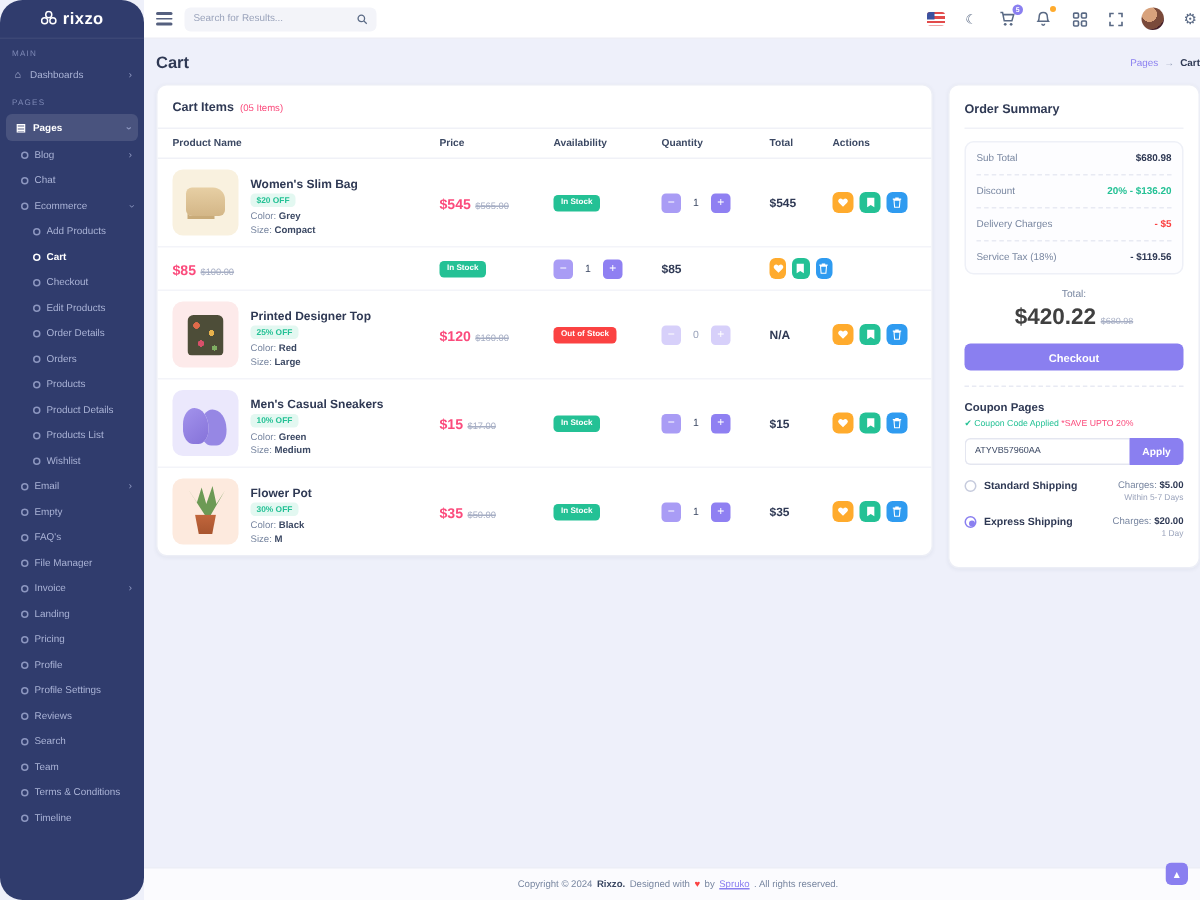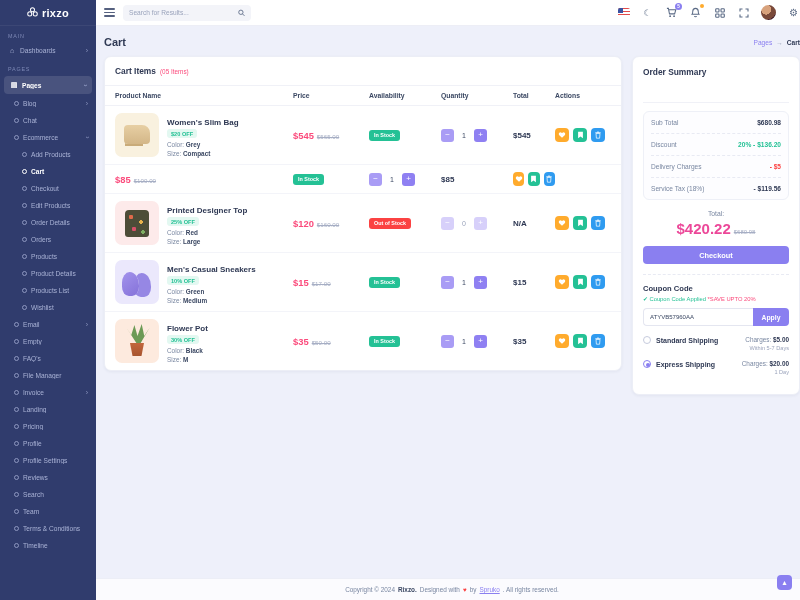--- a/index.html
+++ b/index.html
@@ -1,21 +1,21 @@
 <!DOCTYPE html>
 <html><head>
 <meta charset="utf-8">
 <style>
   * { margin:0; padding:0; box-sizing:border-box; }
   html,body { width:800px; height:600px; overflow:hidden; }
   body { font-family:"Liberation Sans", sans-serif; background:#eef0fa; color:#323b5e; }
   .app { display:flex; width:800px; height:600px; }
 
   
-  .sidebar { width:96px; min-width:96px; background:#303c6d; height:600px; overflow:hidden; }
+  .sidebar { width:96px; min-width:96px; background:#303c6d; height:600px; overflow:hidden;border-radius:15px; }
   .logo-row { height:26px; display:flex; align-items:center; justify-content:center; gap:4px; border-bottom:1px solid rgba(255,255,255,.06); }
   .logo-text { color:#fff; font-weight:bold; font-size:11px; letter-spacing:.3px; }
   .s-item { display:flex; align-items:center; gap:4px; padding:5px 8px; color:#aab3d6; font-size:6.6px; cursor:pointer; position:relative; }
   .s-item.section { color:#7d88b5; font-size:5.4px; letter-spacing:.8px; padding:7px 8px 3px 8px; cursor:default; }
   .s-item.l0.active { background:rgba(255,255,255,.12); border-radius:4px; margin:1px 4px; padding:5px 6px; color:#fff; font-weight:bold; }
   .s-item.l1 { padding-left:14px; }
   .s-item.l2 { padding-left:22px; }
   .s-item.current .s-lb { color:#fff; font-weight:bold; }
   .s-ic { font-size:7px; width:8px; text-align:center; }
   .s-b { width:5px; height:5px; min-width:5px; border:1px solid #8d97c0; border-radius:50%; display:inline-block; }
@@ -49,21 +49,21 @@
   .crumbs { font-size:6.6px; display:flex; gap:4px; align-items:center; }
   .crumb-link { color:#8a7ff0; cursor:pointer; }
   .crumb-sep { color:#9aa3bb; }
   .crumb-cur { color:#2f3954; font-weight:bold; }
 
   .grid { display:flex; gap:10px; align-items:flex-start; }
   .card { background:#fff; border-radius:7px; box-shadow:0 1px 3px rgba(40,50,90,.06); border:1px solid #eceef6; }
 
   
   .cart-card { flex:1; overflow:hidden; }
-  .card-hd { padding:9px 10px; border-bottom:1px solid #f0f1f7; display:flex; align-items:center; gap:4px; }
+  .card-hd { padding:9px 10px; border-bottom:1px solid #f0f1f7; display:flex; align-items:flex-end; gap:4px; }
   .card-hd .t { font-size:8.4px; font-weight:bold; color:#2f3954; }
   .card-hd .cnt { font-size:6.4px; color:#fb4b7c; }
   .thead, .trow { display:grid; grid-template-columns: 178px 76px 72px 72px 42px 56px; align-items:center; padding:0 10px; }
   .thead { height:20px; font-size:6.8px; font-weight:bold; color:#3b4863; border-bottom:1px solid #f0f1f7; }
   .trow { border-bottom:1px solid #f3f4f9; padding-top:7px; padding-bottom:7px; }
   .trow:last-child { border-bottom:0; }
   .pcell { display:flex; gap:8px; align-items:flex-end; }
   .thumb { width:44px; height:44px; min-width:44px; border-radius:7px; position:relative; overflow:hidden; }
   .thumb.bag { background:#f9f1df; }
   .thumb.bag::before { content:""; position:absolute; left:9px; top:12px; width:26px; height:19px; background:linear-gradient(#e7cfa4,#d3b687); border-radius:4px 8px 4px 4px; box-shadow:-3px 6px 0 -4px #c9ab79; }
@@ -95,31 +95,31 @@
   .qty.dis .qval { color:#9aa3bb; }
   .total { font-size:8px; font-weight:bold; color:#2f3954; }
   .acts { display:flex; gap:4px; }
   .abtn { width:14px; height:14px; border:0; border-radius:4px; display:flex; align-items:center; justify-content:center; cursor:pointer; }
   .abtn.orange { background:#ffab2d; }
   .abtn.green { background:#24c195; }
   .abtn.blue { background:#2f9bf0; }
 
   
   .sum-card { width:168px; min-width:168px; padding:10px; }
-  .sum-title { font-size:8.4px; font-weight:bold; color:#2f3954; padding-bottom:25px; border-bottom:1px solid #f0f1f7; margin-bottom:8px; }
+  .sum-title { font-size:8.4px; font-weight:bold; color:#2f3954; padding-bottom:8px; border-bottom:1px solid #f0f1f7; margin-bottom:8px; }
   .sum-box { border:1px solid #eef0f7; border-radius:6px; background:#fdfdff; padding:0 7px; margin-bottom:8px; }
   .sum-row { display:flex; justify-content:space-between; align-items:center; padding:7px 0; border-bottom:1px dashed #e8eaf3; font-size:6.6px; }
   .sum-row:last-child { border-bottom:0; }
   .sum-lb { color:#7987a1; }
   .sum-val { font-weight:bold; color:#2f3954; }
   .sum-val.v-teal { color:#24c195; }
   .sum-val.v-red { color:#fb4242; }
   .tot-wrap { text-align:center; padding:2px 0 8px 0; }
   .tot-lb { font-size:6.8px; color:#7987a1; margin-bottom:3px; }
-  .tot-val { font-size:15px; font-weight:bold; color:#ec4899; }
+  .tot-val { font-size:15px; font-weight:bold; color:#404040; }
   .tot-old { font-size:6px; color:#a6aec4; text-decoration:line-through; margin-left:3px; }
   .btn { display:block; width:100%; border:0; border-radius:4px; font-family:"Liberation Sans",sans-serif; cursor:pointer; }
   .btn.checkout { background:#8a7ff0; color:#fff; font-size:7.4px; font-weight:bold; height:18px; margin-bottom:10px; }
   .coupon-t { font-size:7.6px; font-weight:bold; color:#2f3954; border-top:1px dashed #e8eaf3; padding-top:9px; margin-bottom:3px; }
   .coupon-status { font-size:5.8px; margin-bottom:6px; }
   .cs-ok { color:#24c195; }
   .cs-save { color:#fb4b7c; }
   .coupon-row { display:flex; gap:0; margin-bottom:10px; }
   .coupon-row input { flex:1; min-width:0; border:1px solid #e4e6f0; border-right:0; border-radius:4px 0 0 4px; height:18px; font-size:6px; padding:0 6px; color:#3b4863; font-family:"Liberation Sans",sans-serif; outline:none; }
   .btn.apply { width:36px; height:18px; border-radius:0 4px 4px 0; background:#8a7ff0; color:#fff; font-size:6.8px; font-weight:bold; }
@@ -676,21 +676,21 @@
                 <span class="sum-lb">Service Tax (18%)</span>
                 <span class="sum-val">- $119.56</span>
               </div>
             </div>
           <div class="tot-wrap">
             <div class="tot-lb">Total:</div>
             <span class="tot-val">$420.22</span><span class="tot-old">$680.98</span>
           </div>
           <button class="btn checkout">Checkout</button>
 
-          <div class="coupon-t">Coupon Code</div>
+          <div class="coupon-t">Coupon Pages</div>
           <div class="coupon-status">
             <span class="cs-ok">✔</span>
             <span class="cs-ok">Coupon Code Applied</span>
             <span class="cs-save">*SAVE UPTO 20%</span>
           </div>
           <div class="coupon-row">
             <input type="text" value="ATYVB57960AA" style="">
             <button class="btn apply">Apply</button>
           </div>
 

